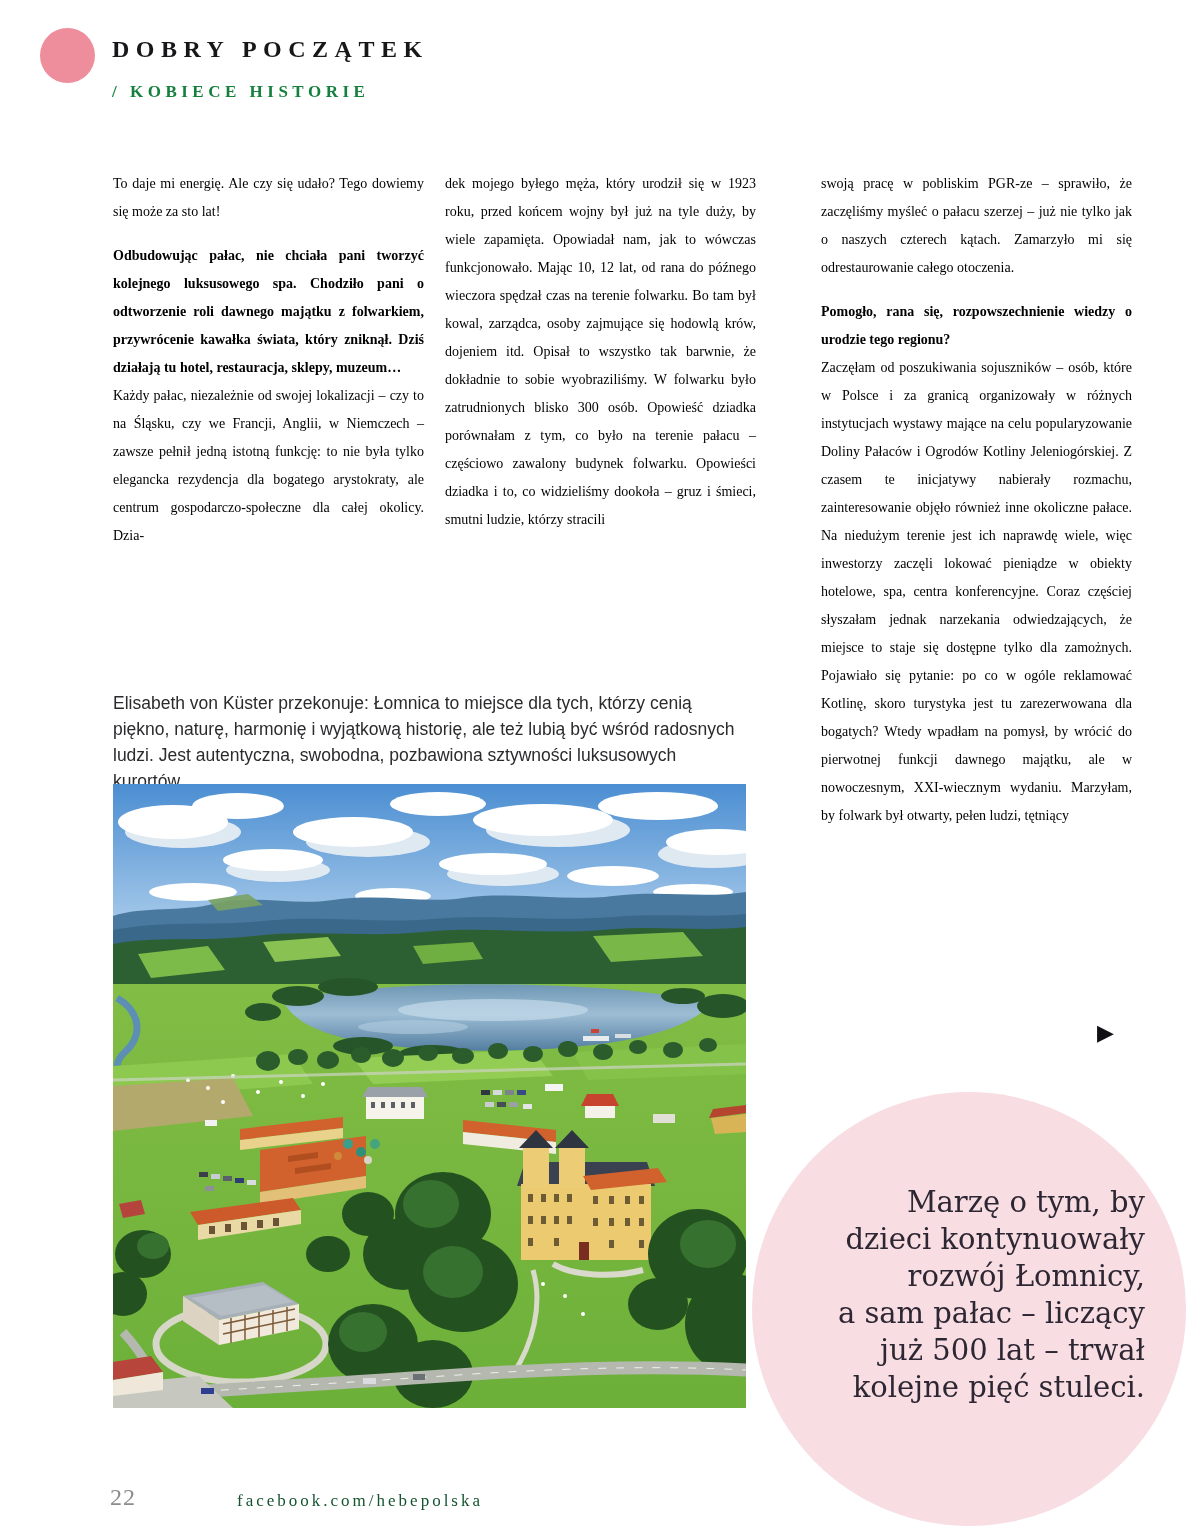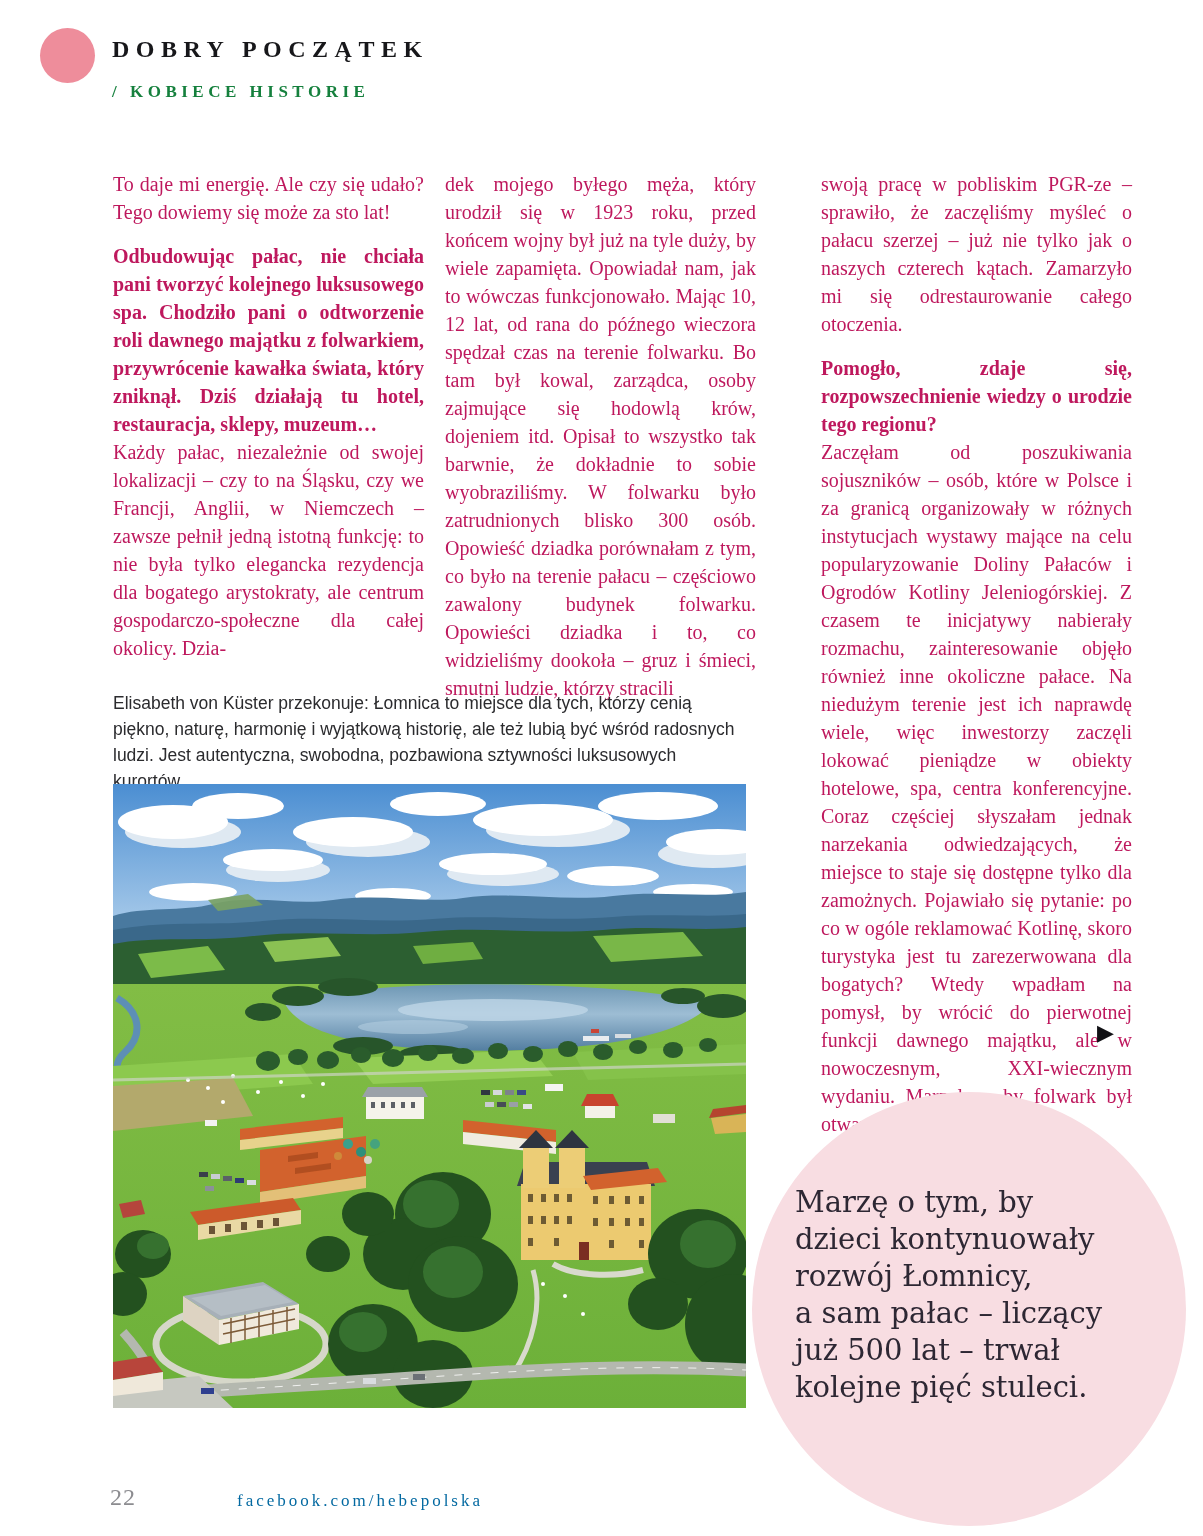--- a/index.html
+++ b/index.html
@@ -10,50 +10,50 @@
   
   .section-dot{position:absolute;left:40px;top:28px;width:55px;height:55px;border-radius:50%;background:#ee8d9b;}
   .section-title{position:absolute;left:112px;top:36px;font-size:24px;font-weight:700;
       letter-spacing:6.5px;color:#17171a;font-family:"Liberation Serif",serif;white-space:nowrap;}
   .section-subtitle{position:absolute;left:112px;top:82px;font-size:17px;font-weight:700;
       letter-spacing:4.5px;color:#15803d;font-family:"Liberation Serif",serif;white-space:nowrap;}
 
   
   .col{position:absolute;top:170px;width:311px;}
   #col-1{left:113px;} #col-2{left:445px;} #col-3{left:821px;}
-  .col p{margin:0;font-size:20px;line-height:28px;text-align:justify;color:#be185d;
+  .col p{margin:0;font-size:14px;line-height:28px;text-align:justify;color:#000000;
          hyphens:none;}
   .col p.bold{font-weight:700;}
   .col p.gap{margin-top:16px;}
 
   
   .cont-arrow{position:absolute;left:1097px;top:1022px;font-family:"DejaVu Sans",sans-serif;
       font-size:22px;color:#101014;line-height:22px;}
 
   
   .caption{position:absolute;left:113px;top:690px;width:634px;
       font-family:"Liberation Sans",sans-serif;font-size:17.5px;line-height:26px;color:#2b2b2e;}
 
   
   .photo{position:absolute;left:113px;top:784px;width:633px;height:624px;overflow:hidden;background:#7eba42;}
   .photo svg{display:block;width:633px;height:624px;}
 
   
   .quote-circle{position:absolute;left:752px;top:1092px;width:434px;height:434px;border-radius:50%;
-      background:#f8dde2;}
+      background:#f8dde2;text-align:right;}
   .quote-text{position:absolute;left:43px;top:92px;width:350px;
       font-family:"DejaVu Serif",serif;font-size:29px;line-height:37px;color:#2d2733;}
   .quote-line{white-space:nowrap;}
 
   
   .footer-page{position:absolute;left:110px;top:1484px;font-size:24px;color:#8c8c90;
       font-family:"Liberation Serif",serif;letter-spacing:1px;}
   .footer-logo{position:absolute;left:158px;top:1536px;font-size:26px;font-weight:700;color:#0e0e10;
       font-family:Liberation Serif, serif;letter-spacing:-1.5px;}
-  .footer-url{position:absolute;left:237px;top:1491px;font-size:17px;letter-spacing:3px;color:#0369a1;
+  .footer-url{position:absolute;left:237px;top:1491px;font-size:17px;letter-spacing:3px;color:#14532d;
       font-family:"Liberation Serif",serif;}
 </style>
 </head>
 <body>
 
 <div class="page">
 
   <div class="section-dot"></div>
   <div class="section-title">DOBRY POCZĄTEK</div>
   <div class="section-subtitle">/ KOBIECE HISTORIE</div>
@@ -63,21 +63,21 @@
     <p class="para bold gap">Odbudowując pałac, nie chciała pani tworzyć kolejnego luksusowego spa. Chodziło pani o odtworzenie roli dawnego majątku z folwarkiem, przywrócenie kawałka świata, który zniknął. Dziś działają tu hotel, restauracja, sklepy, muzeum…</p>
     <p class="para">Każdy pałac, niezależnie od swojej lokalizacji – czy to na Śląsku, czy we Francji, Anglii, w Niemczech – zawsze pełnił jedną istotną funkcję: to nie była tylko elegancka rezydencja dla bogatego arystokraty, ale centrum gospodarczo-społeczne dla całej okolicy. Dzia-</p>
   </div>
 
   <div class="col" id="col-2">
     <p class="para">dek mojego byłego męża, który urodził się w 1923 roku, przed końcem wojny był już na tyle duży, by wiele zapamięta. Opowiadał nam, jak to wówczas funkcjonowało. Mając 10, 12 lat, od rana do późnego wieczora spędzał czas na terenie folwarku. Bo tam był kowal, zarządca, osoby zajmujące się hodowlą krów, dojeniem itd. Opisał to wszystko tak barwnie, że dokładnie to sobie wyobraziliśmy. W folwarku było zatrudnionych blisko 300 osób. Opowieść dziadka porównałam z tym, co było na terenie pałacu – częściowo zawalony budynek folwarku. Opowieści dziadka i to, co widzieliśmy dookoła – gruz i śmieci, smutni ludzie, którzy stracili</p>
   </div>
 
   <div class="col" id="col-3">
     <p class="para">swoją pracę w pobliskim PGR-ze – sprawiło, że zaczęliśmy myśleć o pałacu szerzej – już nie tylko jak o naszych czterech kątach. Zamarzyło mi się odrestaurowanie całego otoczenia.</p>
-    <p class="para bold gap">Pomogło, zdaje się, rozpowszechnienie wiedzy o urodzie tego regionu?</p>
+    <p class="para bold gap">Pomogło, rana się, rozpowszechnienie wiedzy o urodzie tego regionu?</p>
     <p class="para">Zaczęłam od poszukiwania sojuszników – osób, które w Polsce i za granicą organizowały w różnych instytucjach wystawy mające na celu popularyzowanie Doliny Pałaców i Ogrodów Kotliny Jeleniogórskiej. Z czasem te inicjatywy nabierały rozmachu, zainteresowanie objęło również inne okoliczne pałace. Na niedużym terenie jest ich naprawdę wiele, więc inwestorzy zaczęli lokować pieniądze w obiekty hotelowe, spa, centra konferencyjne. Coraz częściej słyszałam jednak narzekania odwiedzających, że miejsce to staje się dostępne tylko dla zamożnych. Pojawiało się pytanie: po co w ogóle reklamować Kotlinę, skoro turystyka jest tu zarezerwowana dla bogatych? Wtedy wpadłam na pomysł, by wrócić do pierwotnej funkcji dawnego majątku, ale w nowoczesnym, XXI-wiecznym wydaniu. Marzyłam, by folwark był otwarty, pełen ludzi, tętniący</p>
   </div>
 
   <span class="cont-arrow">▶</span>
 
   <div class="caption">Elisabeth von Küster przekonuje: Łomnica to miejsce dla tych, którzy cenią piękno, naturę, harmonię i wyjątkową historię, ale też lubią być wśród radosnych ludzi. Jest autentyczna, swobodna, pozbawiona sztywności luksusowych kurortów.</div>
 
   <div class="photo" title="Letnie zdjęcie lotnicze majątku Łomnica: żółty pałac z ciemnymi dachami mansardowymi, folwark z pomarańczowymi dachami, dom przysłupowy, zielone łąki, aleje drzew, jezioro i zalesione wzgórza pod błękitnym niebem z obłokami.">
     <svg viewBox="0 0 633 624" preserveAspectRatio="none">
       <defs>

